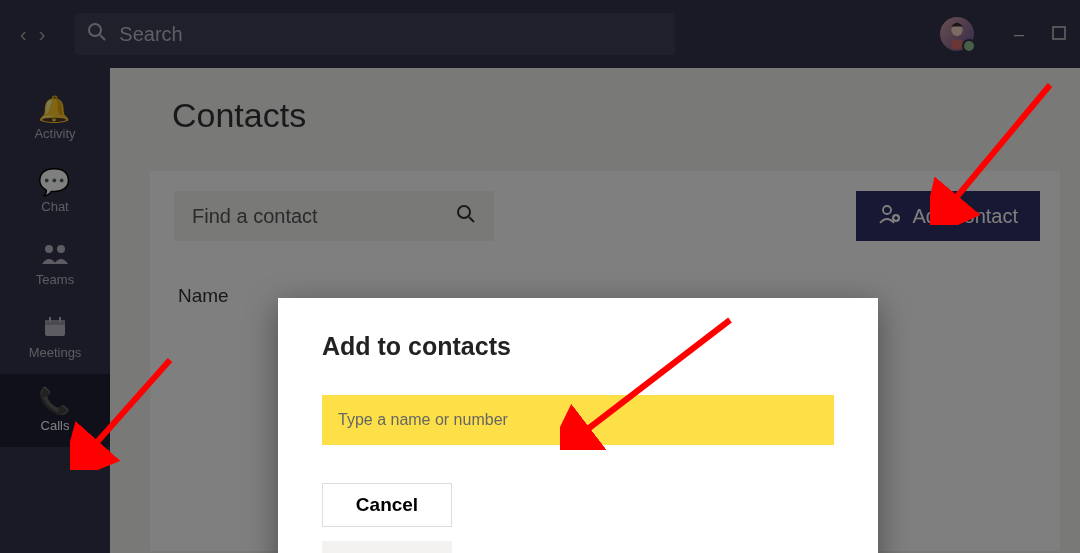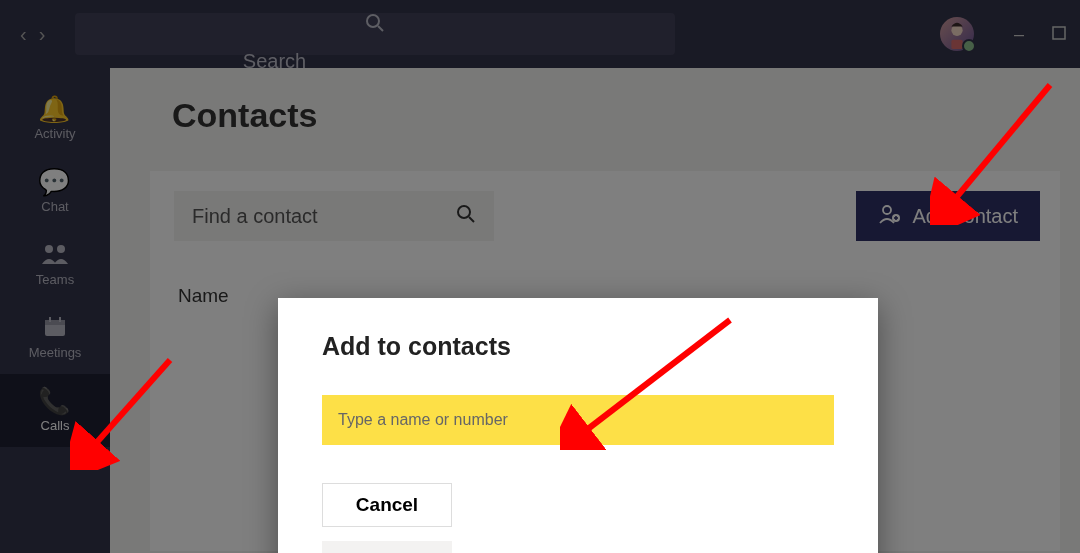--- a/index.html
+++ b/index.html
@@ -24,21 +24,20 @@
       height: 42px;
       width: 600px;
       background: #404158;
       border-radius: 4px;
       display: flex;
       align-items: center;
       padding: 0 12px;
       color: #bcbcc8;
       font-size: 20px;
       gap: 12px;
-      flex-direction: column;
     }
     .searchbar input {
       flex: 1;
       background: transparent;
       border: none;
       color: #bcbcc8;
       font-size: 20px;
       outline: none;
     }
     .searchbar input::placeholder { color: #bcbcc8; }
@@ -81,21 +80,21 @@
     .rail-icon { font-size: 26px; margin-bottom: 4px; line-height: 1; }
 
     .main {
       flex: 1;
       background: #f3f2f1;
       padding: 28px 0 0 40px;
       position: relative;
     }
     .page-title {
       font-size: 34px;
-      font-weight: 700;
+      font-weight: 400;
       color: #333;
       margin-bottom: 36px;
       margin-left: 22px;
     }
     .contacts-card {
       background: #fff;
       margin-right: 20px;
       padding: 20px 24px 0 24px;
       height: 380px;
     }

